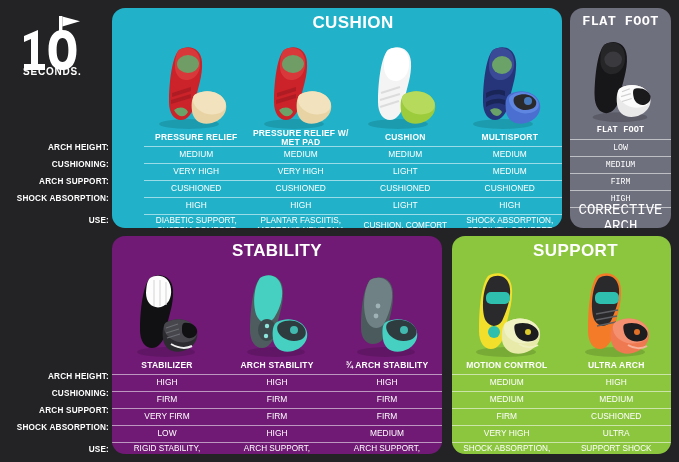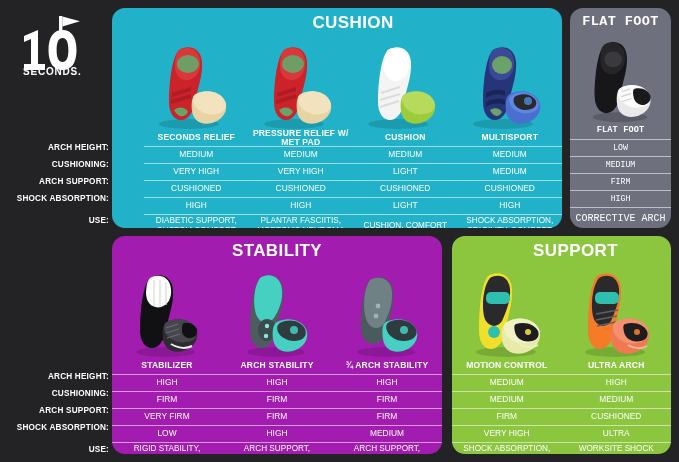--- a/index.html
+++ b/index.html
@@ -27,21 +27,21 @@
     text-align: right; padding-right: 5px;
     color: #ffffff; font-size: 8.2px; font-weight: bold;
     letter-spacing: .2px; white-space: nowrap;
   }
   .rowlabel.use { height: 22px; line-height: 28px; }
 
   
   .panel { position: absolute; border-radius: 13px; overflow: hidden; }
   .panel-cushion  { left: 112px; top: 8px;   width: 450px; height: 220px; background:#21b2c9;padding-left:32px; }
   .panel-flatfoot { left: 570px; top: 8px;   width: 101px; height: 220px; background:#6f707e;font-family:Liberation Mono, monospace; }
-  .panel-stability{ left: 112px; top: 236px; width: 330px; height: 218px; background:#a21caf; }
+  .panel-stability{ left: 112px; top: 236px; width: 330px; height: 218px; background:#701a75; }
   .panel-support  { left: 452px; top: 236px; width: 219px; height: 218px; background:#8cc63f; }
 
   .panel-title {
     color: #ffffff; font-weight: bold; text-align: center;
     letter-spacing: .4px; width: 100%;
   }
   .panel-cushion  .panel-title { font-size: 17px; margin-top: 5px; }
   .panel-flatfoot .panel-title { font-size: 13.5px; margin-top: 6px; }
   .panel-stability .panel-title{ font-size: 17px; margin-top: 5px; }
   .panel-support  .panel-title { font-size: 17px; margin-top: 5px; padding-left: 28px; }
@@ -67,21 +67,21 @@
   .prow.header .pcell { font-weight: bold; font-size: 8.5px; letter-spacing: .2px; }
   .prow.header { height: 16px; }
   .prow.data { height: 17px; border-top: 1px solid rgba(255,255,255,.55); }
   .prow.data .pcell { font-weight: normal; }
   .prow.use { height: 22px; border-top: 1px solid rgba(255,255,255,.55); }
   .prow.use .pcell { font-size: 8.2px; line-height: 1.12; }
   .pcell .l2 { display: block; }
 
   
   .panel-flatfoot .pcell { font-size: 8.2px; }
-  .panel-flatfoot .prow.use .pcell { font-size: 10px; }
+  .panel-flatfoot .prow.use .pcell { font-size: 14px; }
 </style>
 </head>
 <body>
 
 <div id="root">
 
   <div class="logo">
     <svg class="logo-svg" width="86" height="62" viewBox="0 0 86 62">
 
       <g fill="#ffffff">
@@ -170,21 +170,21 @@
           <path d="M21 72 C25 69 31 70 33 74 C30 80 24 79 21 72 Z" fill="#6aa267"></path>
           <path d="M41 56 C52 50 66 54 70 63 C74 72 68 82 57 85 C46 88 38 82 37 73 C36 65 37 58 41 56 Z" fill="#4a6fd0"></path>
           <path d="M43 57 C53 51 65 55 69 63 C71 68 69 72 64 74 C54 78 44 73 41 66 C39 61 40 58 43 57 Z" fill="#5f86e0"></path>
           <path d="M47 58 C55 54 64 57 67 63 C68 67 66 70 62 71 C54 74 47 70 45 65 C44 61 45 59 47 58 Z" fill="#2a2a2d"></path>
           <circle cx="59" cy="63" r="4" fill="#4d8de0" opacity=".8"></circle>
         </svg>
       </div>
     </div>
     <div class="ptable">
       <div class="prow header">
-        <div class="pcell">SECONDS RELIEF</div>
+        <div class="pcell">PRESSURE RELIEF</div>
         <div class="pcell">PRESSURE RELIEF W/ MET PAD</div>
         <div class="pcell">CUSHION</div>
         <div class="pcell">MULTISPORT</div>
       </div>
       <div class="prow data">
         <div class="pcell">MEDIUM</div>
         <div class="pcell">MEDIUM</div>
         <div class="pcell">MEDIUM</div>
         <div class="pcell">MEDIUM</div>
       </div>
@@ -405,20 +405,20 @@
       <div class="prow data">
         <div class="pcell">VERY HIGH</div>
         <div class="pcell">ULTRA</div>
       </div>
       <div class="prow use">
         <div class="pcell">
           <span><span>SHOCK ABSORPTION,</span>
           <span class="l2">COMFORT, STABILITY</span></span>
         </div>
         <div class="pcell">
-          <span><span>WORKSITE SHOCK</span>
+          <span><span>SUPPORT SHOCK</span>
           <span class="l2">ABSORPTION</span></span>
         </div>
       </div>
     </div>
   </div>
 
 </div>
 
 </body></html>

